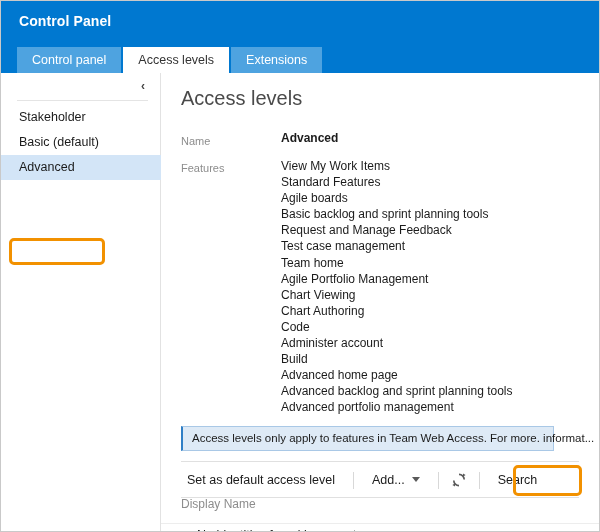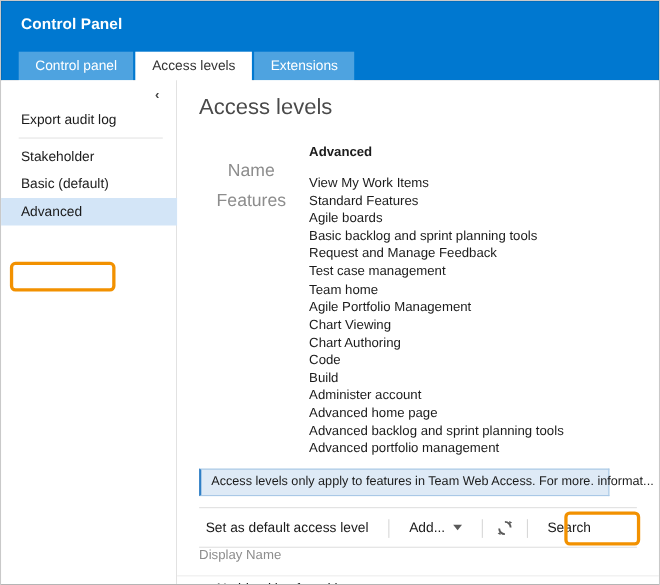--- a/index.html
+++ b/index.html
@@ -159,25 +159,24 @@
   }
 
   .field-row {
     position: absolute;
     left: 20px;
     font-size: 12px;
   }
   .field-label {
     position: absolute;
     left: 0;
-    top: 16px;
+    top: 4px;
     width: 95px;
     color: #8d8d8d;
-    font-size: 16px;
-    text-align: center;
+    font-size: 11px;
   }
   .field-value {
     position: absolute;
     left: 100px;
     top: 0;
     color: #1b1b1b;
     font-size: 12px;
   }
   .field-value.bold { font-weight: bold; }
 
@@ -333,23 +332,20 @@
       <div class="tab">Extensions</div>
     </div>
   </div>
 
   <div class="body-area">
 
     <div class="sidebar">
       <div class="collapse-btn">‹</div>
 
       <div class="side-list">
-        <div class="side-item">
-          <span>Export audit log</span>
-        </div>
         <div class="side-divider"></div>
         <div class="side-item">
           <span>Stakeholder</span>
         </div>
         <div class="side-item">
           <span>Basic (default)</span>
         </div>
         <div class="side-item selected">
           <span>Advanced</span>
         </div>
@@ -374,22 +370,22 @@
           <li>Standard Features</li>
           <li>Agile boards</li>
           <li>Basic backlog and sprint planning tools</li>
           <li>Request and Manage Feedback</li>
           <li>Test case management</li>
           <li>Team home</li>
           <li>Agile Portfolio Management</li>
           <li>Chart Viewing</li>
           <li>Chart Authoring</li>
           <li>Code</li>
+          <li>Administer account</li>
           <li>Build</li>
-          <li>Administer account</li>
           <li>Advanced home page</li>
           <li>Advanced backlog and sprint planning tools</li>
           <li>Advanced portfolio management</li>
         </ul>
       </div>
 
       <div class="info-bar">
         <div class="info-bar-text">Access levels only apply to features in Team Web Access. For more. informat...</div>
       </div>
 

